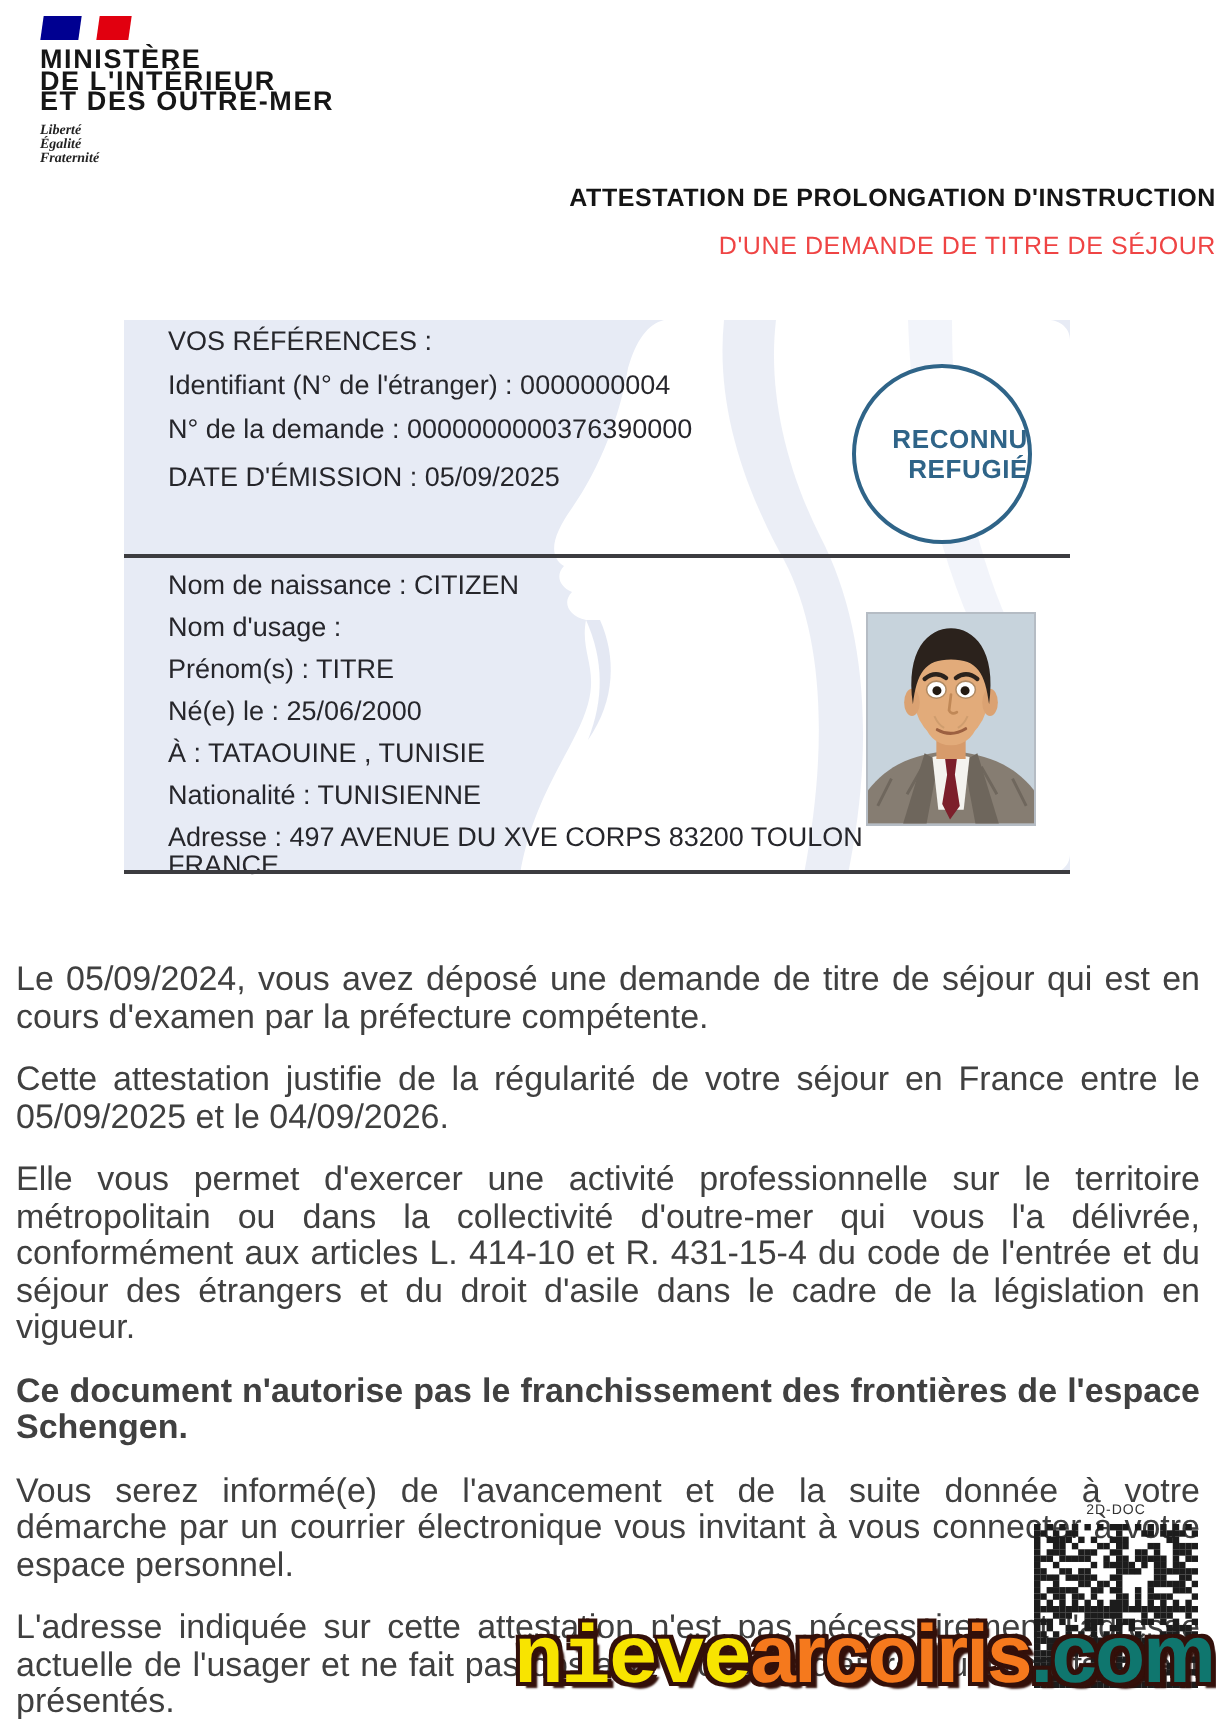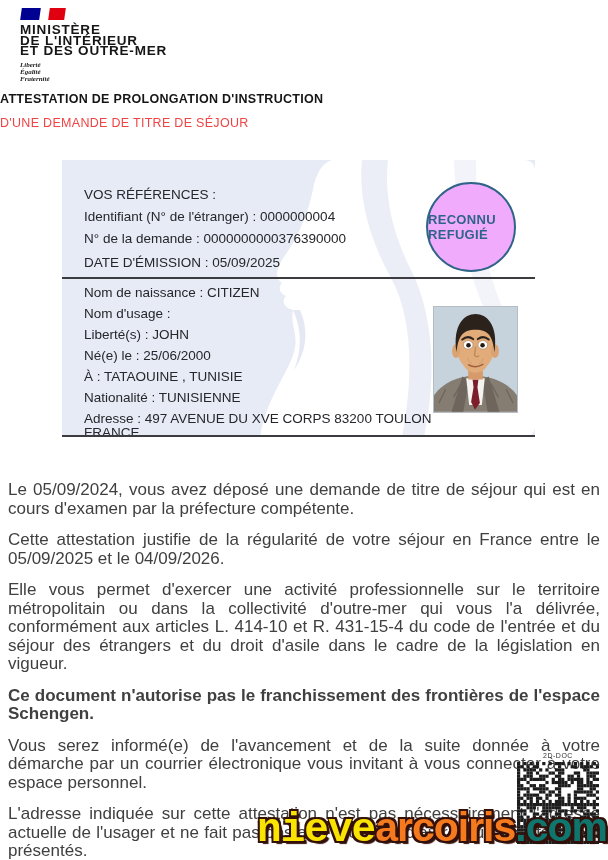--- a/index.html
+++ b/index.html
@@ -11,38 +11,38 @@
   .logo{position:absolute;left:20px;top:8px;}
   .flag{display:flex;height:12px;margin-left:1px;}
   .flag .b{width:19px;background:#000091;transform:skewX(-8deg);}
   .flag .w{width:9px;background:#ffffff;}
   .flag .r{width:16px;background:#e1000f;transform:skewX(-8deg);}
   .ministry{margin-top:5px;font-weight:bold;font-size:13.5px;line-height:10.5px;
     letter-spacing:.8px;color:#161616;}
   .motto{margin-top:5px;font-family:"Liberation Serif",serif;font-style:italic;
     font-weight:bold;font-size:7px;line-height:7px;color:#222;}
   
-  .title-block{position:absolute;left:0;top:92px;width:100%;text-align:left;}
+  .title-block{position:absolute;left:0;top:92px;width:100%;text-align:right;}
   .title-1{font-weight:bold;font-size:12.5px;letter-spacing:.3px;color:#151515;}
   .title-2{margin-top:10px;font-size:12.5px;letter-spacing:.3px;color:#ef4444;}
   
   .card{position:absolute;left:62px;top:160px;width:473px;height:277px;background:#e7ebf5;}
   .card svg.marianne{position:absolute;left:0;top:0;}
   .card .inner{position:absolute;inset:0;}
-  .refs{position:absolute;left:22px;top:24px;font-size:13.5px;}
+  .refs{position:absolute;left:22px;top:0;font-size:13.5px;}
   .refs>div{line-height:22px;white-space:pre;}
   .refs>div:last-child{margin-top:2px;}
   .divider{position:absolute;left:0;right:0;height:2px;background:#3c3c40;}
   .d1{top:117px;} .d2{bottom:0;}
   .fields{position:absolute;left:22px;top:122px;width:352px;font-size:13.5px;}
   .fields>div{line-height:21px;}
   .fields>div:last-child{line-height:14px;margin-top:4px;}
   .badge{position:absolute;left:364px;top:22px;width:86px;height:86px;border-radius:50%;
-    border:2px solid #2f6488;background:#f0abfc;display:flex;flex-direction:column;
-    align-items:flex-start;justify-content:center;color:#2f6488;font-weight:bold;
+    border:2px solid #2f6488;background:#ffffff;display:flex;flex-direction:column;
+    align-items:flex-end;justify-content:center;color:#2f6488;font-weight:bold;
     font-size:13px;line-height:15px;letter-spacing:.3px;}
   .photo{position:absolute;left:371px;top:146px;width:85px;height:107px;
     border:1px solid #b5bcc4;box-sizing:border-box;background:#c7d3dc;}
   
   .body-text{position:absolute;left:8px;top:481px;width:592px;font-size:17px;
     line-height:18.5px;text-align:justify;color:#404040;}
   .body-text>div{margin:0 0 13px 0;}
   
   .doc2d-label{position:absolute;left:516px;top:752px;width:84px;text-align:center;
     font-size:7px;letter-spacing:.5px;color:#333;}
@@ -101,21 +101,21 @@
         <div>Identifiant (N° de l'étranger) : 0000000004</div>
         <div>N° de la demande : 0000000000376390000</div>
         <div>DATE D'ÉMISSION : 05/09/2025</div>
       </div>
 
     <div class="divider d1"></div>
 
     <div class="fields">
         <div>Nom de naissance : CITIZEN</div>
         <div>Nom d'usage :</div>
-        <div>Liberté(s) : JOHN</div>
+        <div>Prénom(s) : TITRE</div>
         <div>Né(e) le : 25/06/2000</div>
         <div>À : TATAOUINE , TUNISIE</div>
         <div>Nationalité : TUNISIENNE</div>
         <div>Adresse : 497 AVENUE DU XVE CORPS 83200 TOULON FRANCE</div>
       </div>
 
     <div class="badge">
       <div>RECONNU</div>
       <div>REFUGIÉ</div>
     </div>

